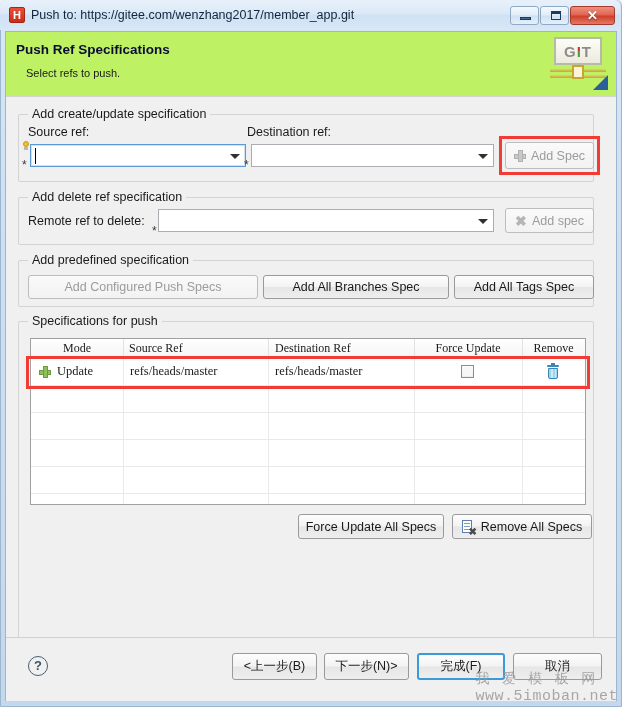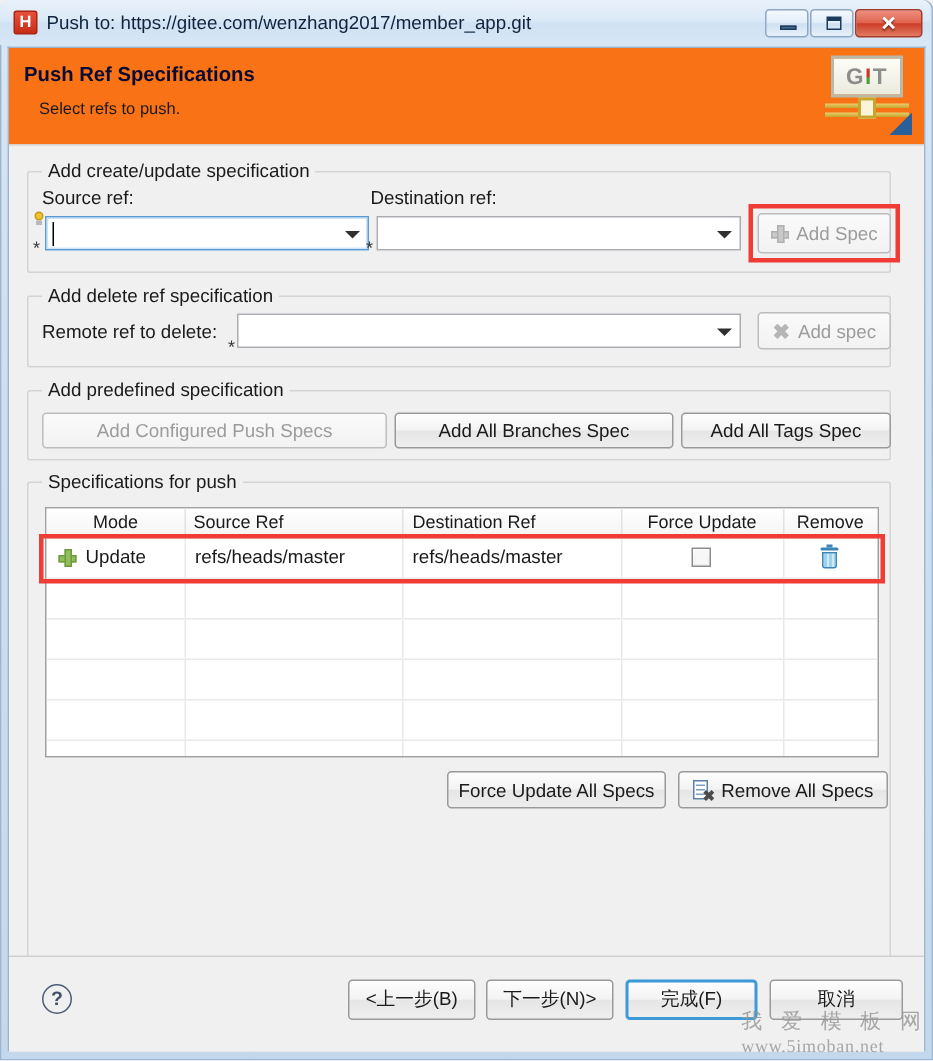--- a/index.html
+++ b/index.html
@@ -102,21 +102,21 @@
     background: #f0f0f0;
     border: 1px solid #9cb6d0;
     border-bottom: none;
     overflow: hidden;
   }
 
   
   .wiz-header {
     position: relative;
     height: 64px;
-    background: #f97316;
+    background: #bef264;
     border-bottom: 1px solid #d4d4d4;
   }
   .wiz-title {
     position: absolute; left: 10px; top: 10px;
     font-size: 13.5px; font-weight: bold; color: #0c0c33;
   }
   .wiz-sub {
     position: absolute; left: 20px; top: 35px;
     font-size: 11px; color: #1a1a1a;
   }
@@ -285,20 +285,21 @@
     font-size: 10px; font-weight: bold; color: #4a4a4a; line-height: 9px;
   }
 
   
   .table-wrap {
     position: absolute;
     box-sizing: border-box;
     background: #fff;
     border: 1px solid #a0a0a0;
     overflow: hidden;
+    font-family: Liberation Serif, serif;
   }
   .thead {
     position: relative;
     height: 19px;
     background: linear-gradient(to bottom, #ffffff, #f4f4f4);
     border-bottom: 1px solid #d8d8d8;
   }
   .th {
     position: absolute; top: 2px;
     font-size: 12px; color: #1a1a1a;
@@ -386,22 +387,22 @@
     color: #9a9a9a;
     opacity: .85;
     z-index: 30;
     pointer-events: none;
   }
   .wm .w1 {
     font-size: 14px; letter-spacing: 4px; color: #999;
     font-family: "DejaVu Sans", sans-serif;
   }
   .wm .w2 {
-    font-size: 12px; color: #9a9a9a; letter-spacing: .5px;
-    font-family: Liberation Serif, serif;
+    font-size: 15px; color: #9a9a9a; letter-spacing: .5px;
+    font-family: Liberation Mono, monospace;
   }
 </style>
 </head>
 <body>
 
 <div id="window">
 
   <div class="frame-outer"></div>
 
   <div class="titlebar">

